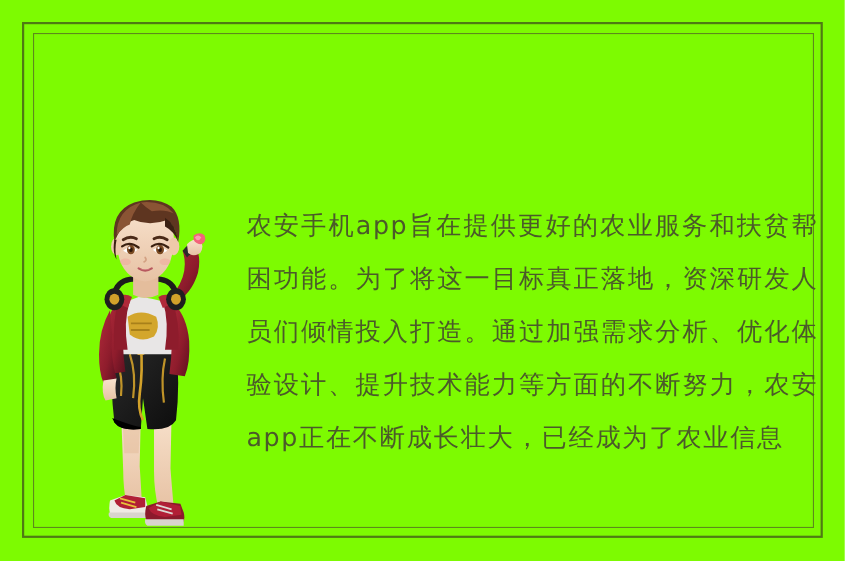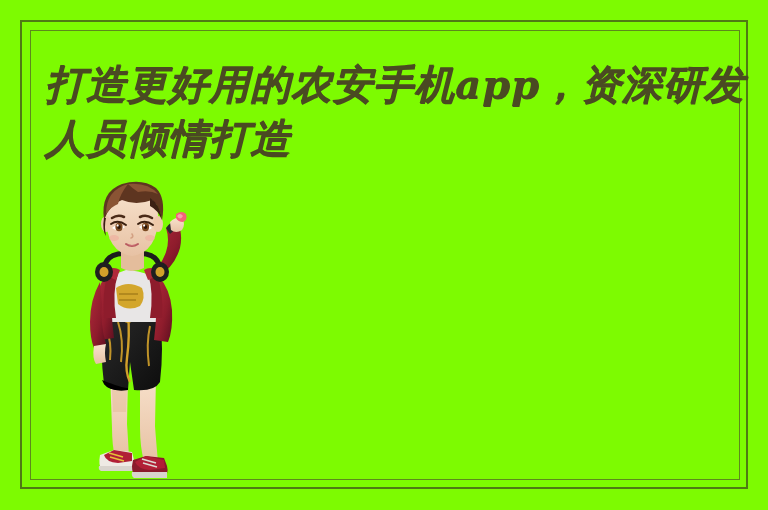--- a/index.html
+++ b/index.html
@@ -88,21 +88,20 @@
   }
 </style>
 </head>
 <body>
 
 <div id="poster">
 
   <div class="frame-outer"></div>
   <div class="frame-inner"></div>
 
-  <div class="title">打造更好用的农安手机app，资深研发人员倾情打造</div>
 
   <div class="character">
     <svg viewBox="0 0 132 304" width="132" height="304" xmlns="http://www.w3.org/2000/svg">
       <defs>
         <linearGradient id="hairG" x1="0" y1="0" x2="1" y2="1">
           <stop offset="0%" stop-color="#8d5634"></stop>
           <stop offset="45%" stop-color="#653venture"></stop>
           <stop offset="45%" stop-color="#5e3520"></stop>
           <stop offset="100%" stop-color="#3b2013"></stop>
         </linearGradient>
@@ -199,14 +198,15 @@
 
       <path d="M66 58 Q68 61 65 62" stroke="#d3a183" stroke-width="1.6" fill="none" stroke-linecap="round"></path>
       <path d="M60 68 Q66 72 72 68" stroke="#b8595f" stroke-width="2" fill="none" stroke-linecap="round"></path>
       <path d="M61 68 Q66 71 71 68 Q66 70 61 68 Z" fill="#e08a90"></path>
 
       <ellipse cx="48" cy="62" rx="5" ry="3" fill="#f0a69a" opacity="0.5"></ellipse>
       <ellipse cx="84" cy="62" rx="5" ry="3" fill="#f0a69a" opacity="0.5"></ellipse>
     </svg>
   </div>
 
+  <div class="body-copy">农安手机app旨在提供更好的农业服务和扶贫帮困功能。为了将这一目标真正落地，资深研发人员们倾情投入打造。通过加强需求分析、优化体验设计、提升技术能力等方面的不断努力，农安app正在不断成长壮大，已经成为了农业信息</div>
 
 </div>
 
 </body></html>

